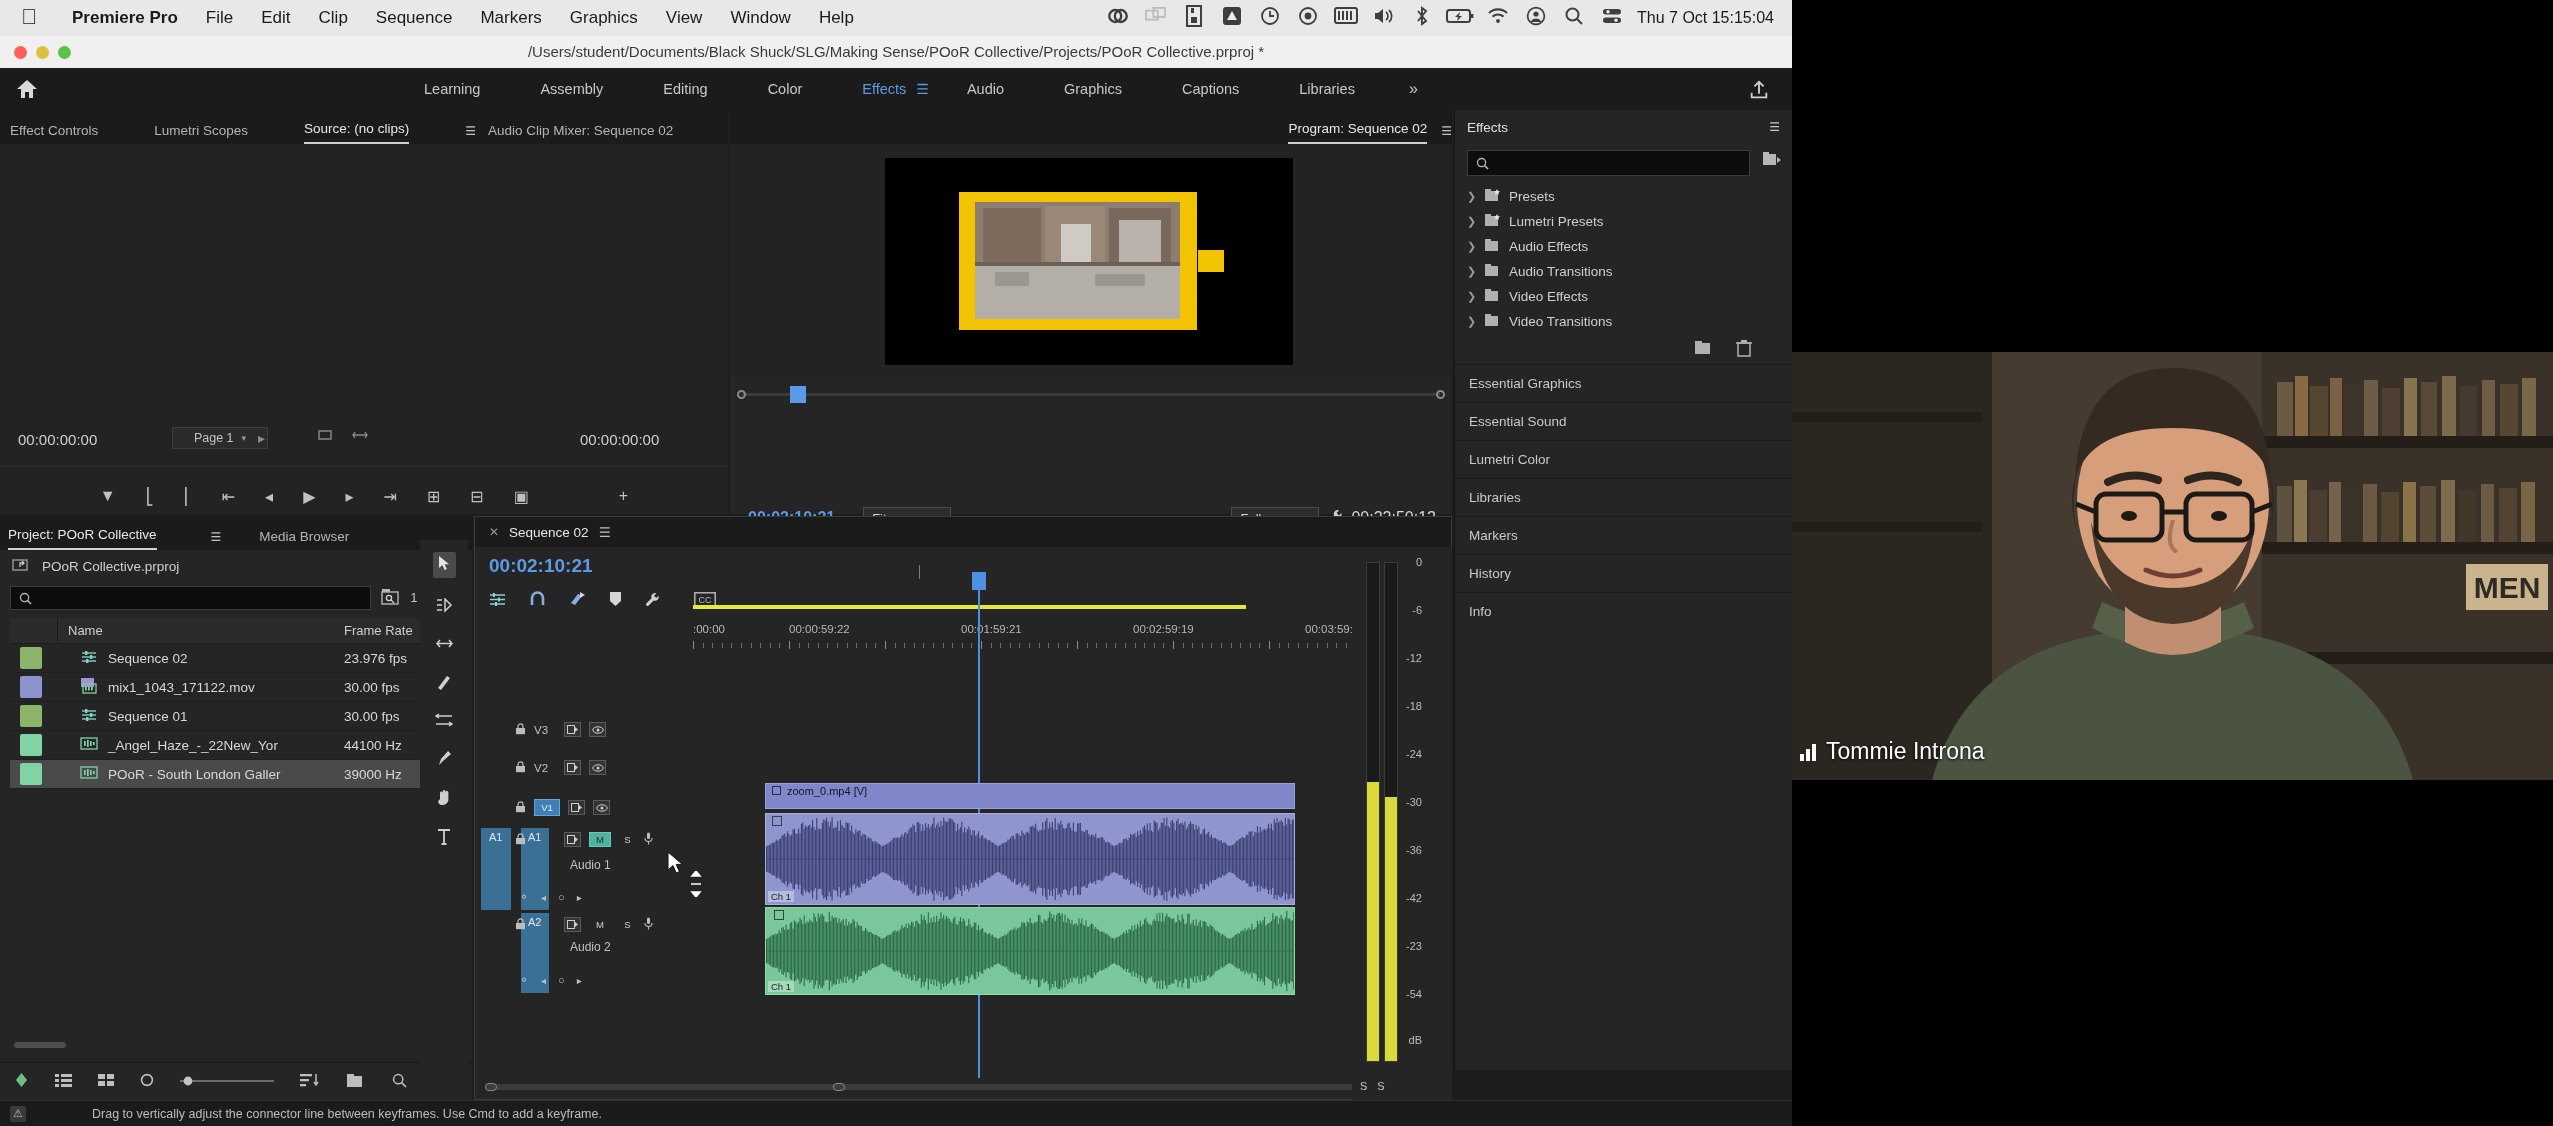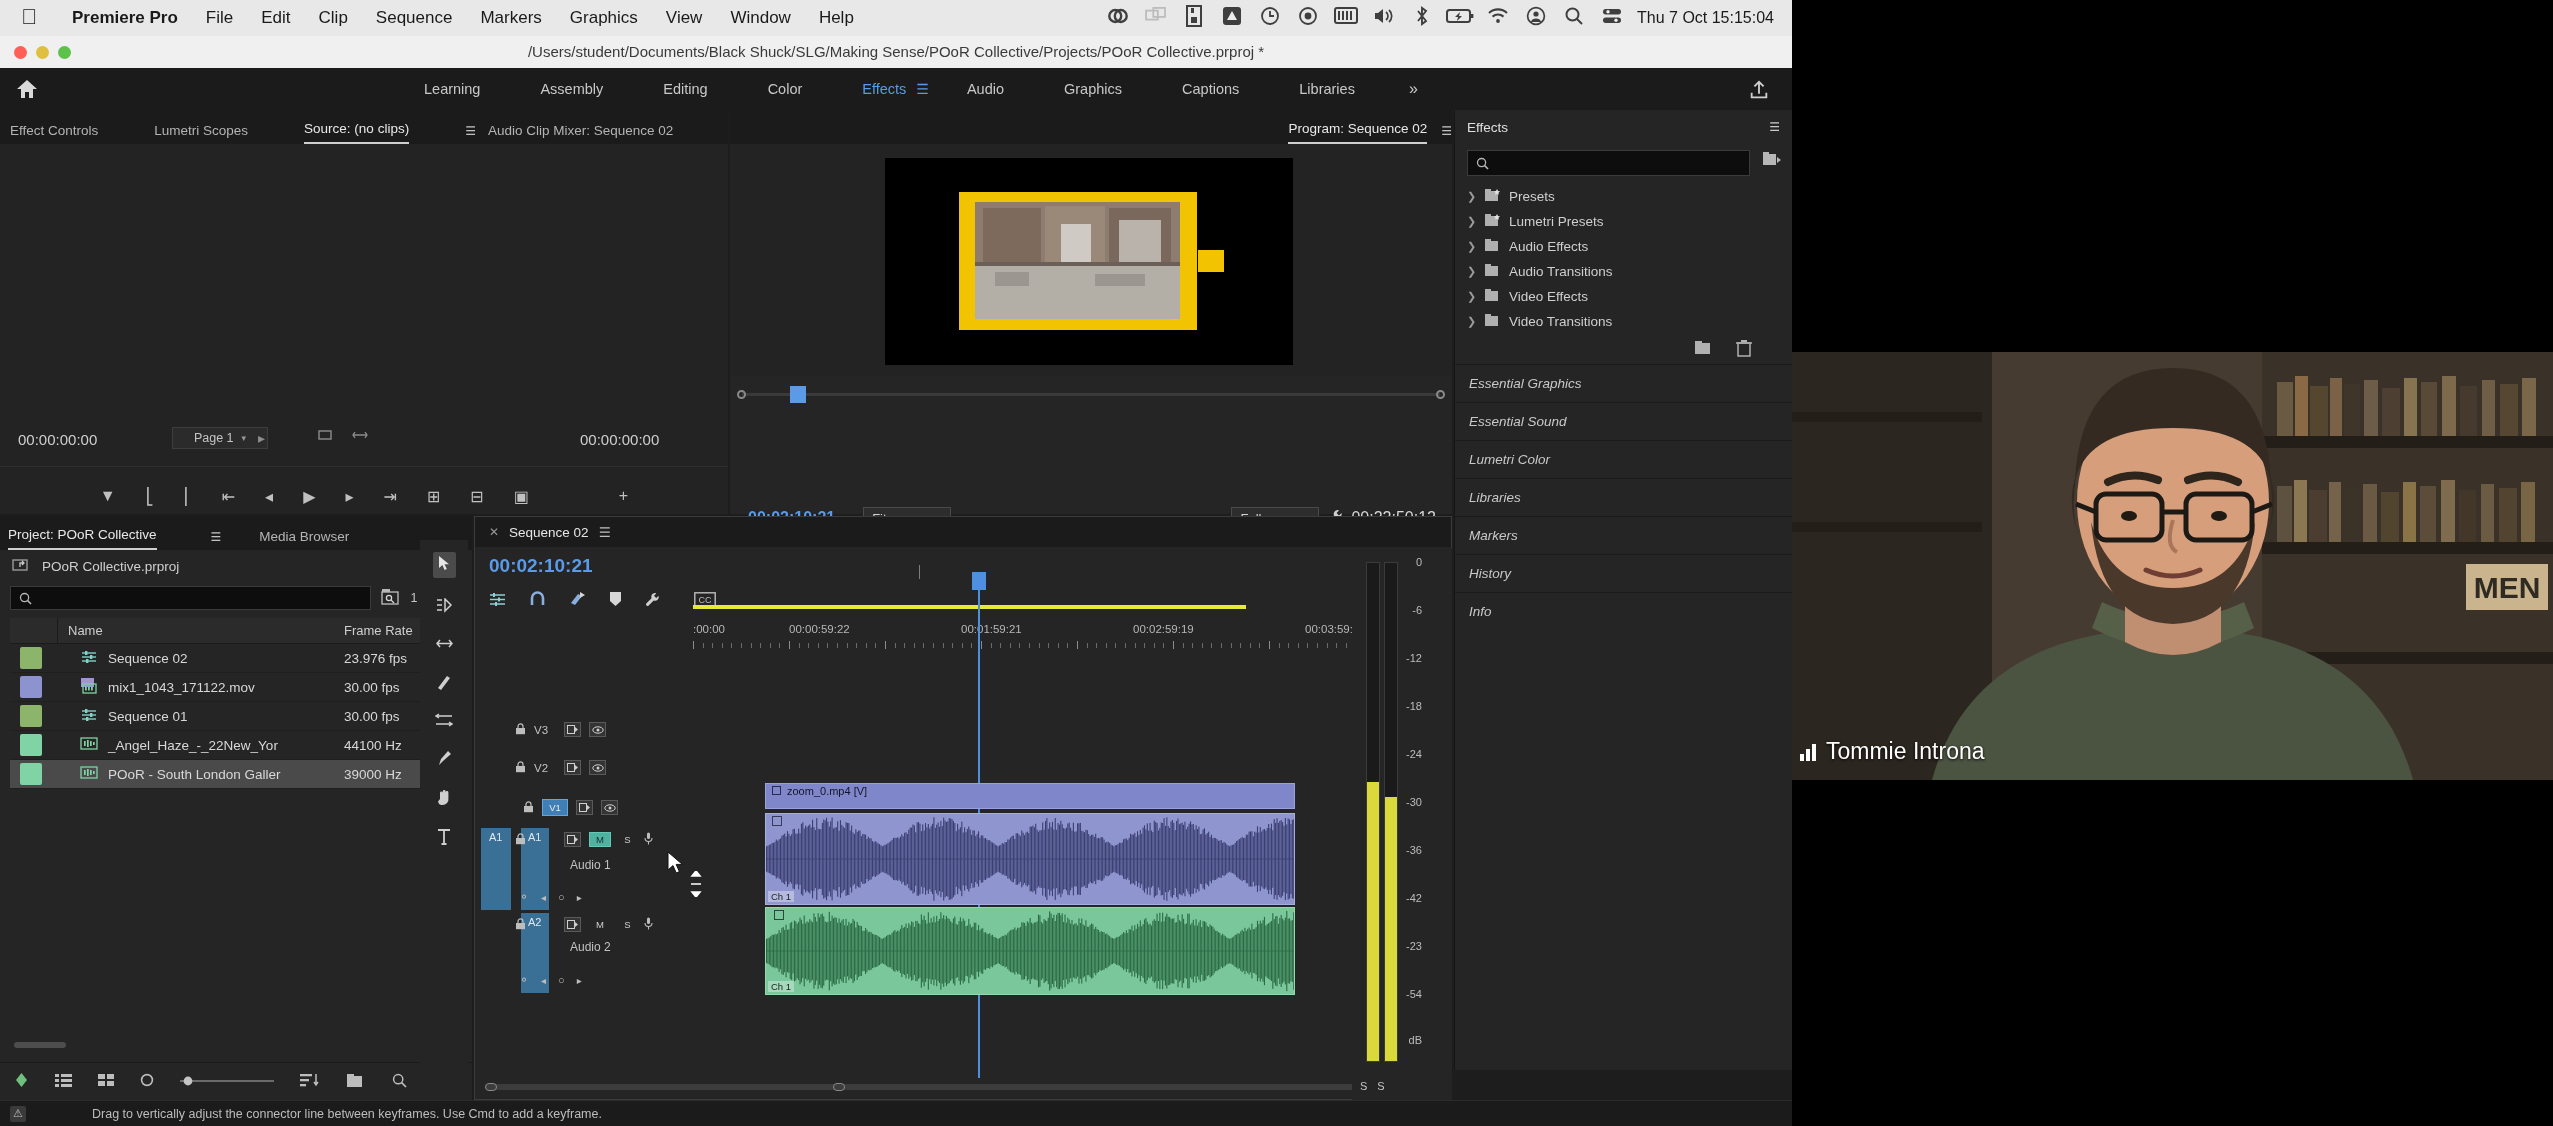--- a/index.html
+++ b/index.html
@@ -89,21 +89,21 @@
   #fx .search { margin: 6px 12px 0 12px; height: 26px; background: #0d0d0d; border: 1px solid #3a3a3a;
                 display: flex; align-items: center; padding: 0 8px; color: #9a9a9a; font-size: 13px; }
   #fx .searchrow { display: flex; align-items: center; }
   #fx .newbinbtn { margin-right: 10px; color: #bdbdbd; font-size: 15px; }
   #fx .tree { margin-top: 8px; }
   #fx .node { height: 25px; display: flex; align-items: center; padding-left: 12px; color: #cfcfcf; font-size: 13.5px; }
   #fx .node .arrow { width: 18px; color: #9a9a9a; font-size: 11px; }
   #fx .node .folder { width: 24px; }
   #fx .footicons { height: 30px; display: flex; align-items: center; justify-content: flex-end; gap: 22px; padding-right: 40px; }
   #fx .stack .srow { height: 38px; display: flex; align-items: center; padding-left: 14px;
-                     border-top: 1px solid #1b1b1b; color: #c9c9c9; font-size: 13.5px; font-style: italic; }
+                     border-top: 1px solid #1b1b1b; color: #c9c9c9; font-size: 13.5px; }
 
   
   #proj { position: absolute; left: 0; top: 516px; width: 472px; height: 584px; background: #252525; }
   #proj .tabrow { padding-left: 8px; }
   #proj .tabrow .tb { margin-right: 44px; }
   #proj .crumb { height: 32px; display: flex; align-items: center; padding-left: 12px; gap: 12px;
                  color: #cfcfcf; font-size: 13.5px; }
   #proj .searchrow { height: 32px; display: flex; align-items: center; padding: 0 10px; gap: 10px; }
   #proj .sbox { flex: 1; height: 24px; background: #0d0d0d; border: 1px solid #3a3a3a; display: flex;
                 align-items: center; padding: 0 8px; color: #8f8f8f; font-size: 12.5px; }
@@ -905,21 +905,21 @@
               </svg>
             </span>
           <span class="sqbtn">
               <svg width="12" height="8" viewBox="0 0 12 8">
                 <ellipse cx="6" cy="4" rx="5.2" ry="3.2" fill="none" stroke="#cfcfcf" stroke-width="1"></ellipse>
                 <circle cx="6" cy="4" r="1.5" fill="#cfcfcf"></circle>
               </svg>
             </span>
         </div>
 
-        <div class="tctl" style="left:48px; top:186px;">
+        <div class="tctl" style="left:40px; top:186px;">
           <span><svg width="11" height="12" viewBox="0 0 11 12">
                 <rect x="1" y="5" width="9" height="6.2" fill="#bdbdbd"></rect>
                 <path d="M3 5 V3.4 a2.5 2.5 0 0 1 5 0 V5" fill="none" stroke="#bdbdbd" stroke-width="1.2"></path>
               </svg></span>
           <span class="sqbtn v1" style="width:26px;height:17px">V1</span>
           <span class="sqbtn">
               <svg width="11" height="9" viewBox="0 0 11 9">
                 <rect x="0.5" y="0.5" width="7" height="8" fill="none" stroke="#cfcfcf"></rect>
                 <path d="M8 2 l3 2.5 -3 2.5 z" fill="#cfcfcf"></path>
               </svg>

